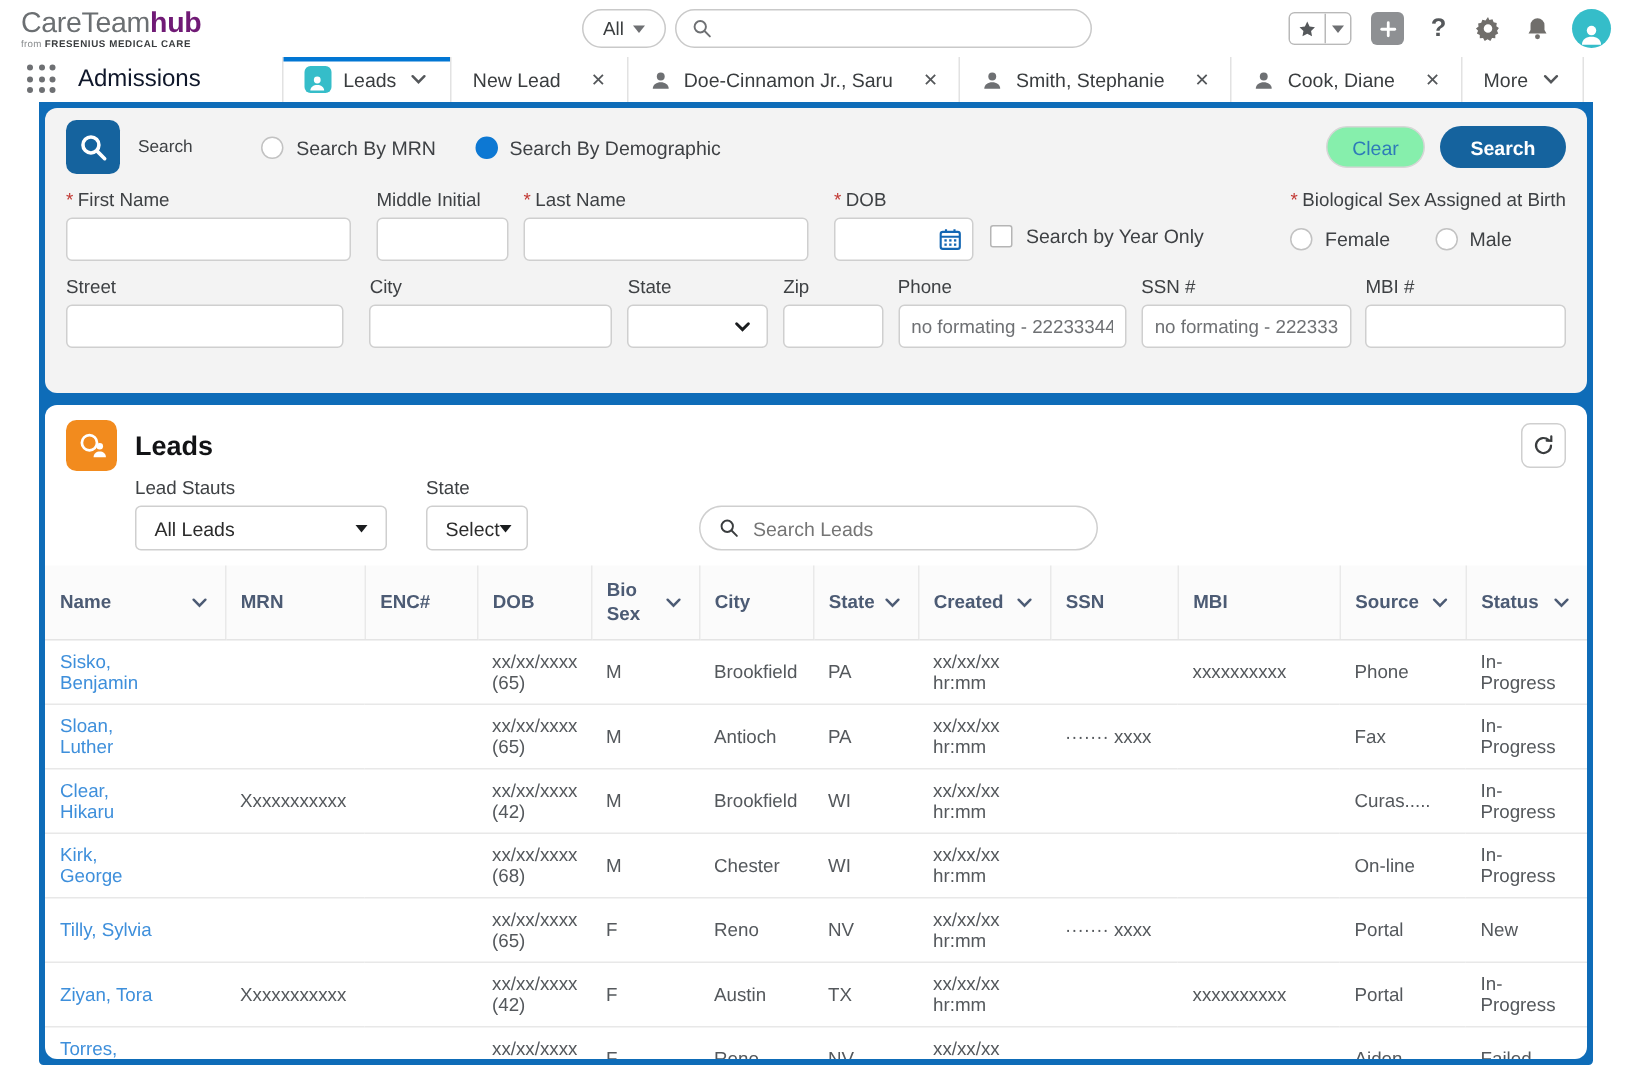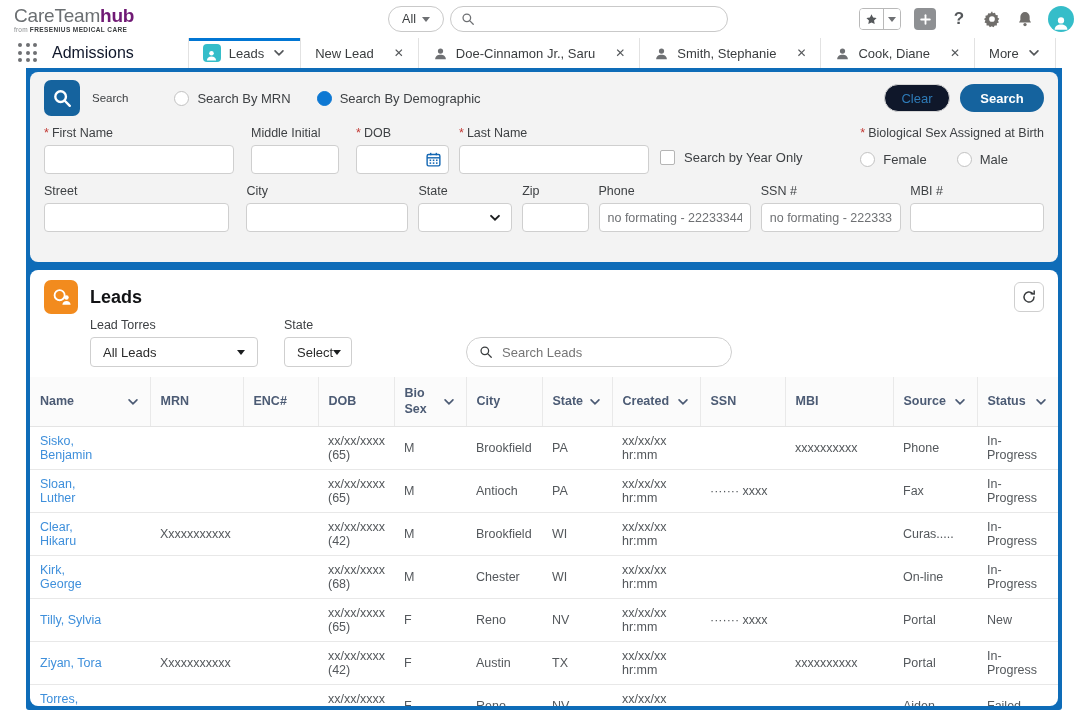--- a/index.html
+++ b/index.html
@@ -60,21 +60,21 @@
   .sp-icon { width:36px; height:36px; border-radius:7px; background:#15639e; color:#fff; display:flex; align-items:center; justify-content:center; flex:none; }
   .sp-icon svg { width:22px; height:22px; }
   .sp-titles { margin-left:12px; }
   .sp-eyebrow { font-size:11.5px; color:#3e4144; }
   .sp-title { font-size:18px; font-weight:700; color:#121315; margin-top:1px; }
   .sp-radios { display:flex; align-items:center; gap:26px; margin-left:46px; font-size:13px; color:#3e4144; }
   .radio-item { display:flex; align-items:center; gap:8px; cursor:pointer; }
   .radio { width:15px; height:15px; border-radius:50%; background:#fff; border:1px solid #c2c2c2; flex:none; }
   .radio.checked { background:#0d78d3; border-color:#0d78d3; }
   .sp-buttons { margin-left:auto; display:flex; gap:10px; }
-  .btn-clear { min-width:66px; height:28px; border:1px solid #d6d6d6; border-radius:14px; background:#0f172a; color:#2e7bb8; font-size:13px; display:flex; align-items:center; justify-content:center; padding:0 16px; cursor:pointer; font-family:inherit; }
+  .btn-clear { min-width:66px; height:28px; border:1px solid #d6d6d6; border-radius:14px; background:#86efac; color:#2e7bb8; font-size:13px; display:flex; align-items:center; justify-content:center; padding:0 16px; cursor:pointer; font-family:inherit; }
   .btn-search { min-width:84px; height:28px; border:none; border-radius:14px; background:#15639e; color:#fff; font-size:13px; font-weight:700; display:flex; align-items:center; justify-content:center; padding:0 16px; cursor:pointer; font-family:inherit; }
 
   .sp-form-row { display:flex; align-items:flex-start; margin-top:10px; }
   .field { display:flex; flex-direction:column; }
   .field-label { font-size:12.5px; color:#3e4144; margin-bottom:5px; white-space:nowrap; }
   .req { color:#c23934; margin-right:3px; }
   .tinput { height:29px; border:1px solid #cfcfcf; border-radius:4px; background:#fff; font-size:12.5px; color:#2b2b2b; padding:0 8px; outline:none; font-family:inherit; width:100%; }
   .tinput::placeholder { color:#6e7073; }
   .input-wrap { position:relative; }
   .cal-icon { position:absolute; right:7px; top:6px; width:17px; height:17px; color:#1467b3; cursor:pointer; }
@@ -285,20 +285,24 @@
       </div>
     </div>
 
     <div class="sp-form-row">
       <div class="field w-first">
         <div class="field-label"><span class="req">*</span><span>First Name</span></div>
         <input class="tinput" style="">
       </div>
       <div class="field w-mi">
         <div class="field-label"><span>Middle Initial</span></div>
+        <input class="tinput" style="">
+      </div>
+      <div class="field w-last">
+        <div class="field-label"><span class="req">*</span><span>Last Name</span></div>
         <input class="tinput" style="">
       </div>
       <div class="field w-dob">
         <div class="field-label"><span class="req">*</span><span>DOB</span></div>
         <div class="input-wrap">
           <input class="tinput" style="">
           <span class="cal-icon">
             <svg viewBox="0 0 24 24" fill="currentColor">
                 <rect x="3" y="5" width="18" height="16" rx="2" fill="none" stroke="currentColor" stroke-width="2"></rect>
                 <line x1="3" y1="9.6" x2="21" y2="9.6" stroke="currentColor" stroke-width="2"></line>
@@ -307,24 +311,20 @@
                 <rect x="6.5" y="12" width="2.2" height="2.2"></rect>
                 <rect x="11" y="12" width="2.2" height="2.2"></rect>
                 <rect x="15.5" y="12" width="2.2" height="2.2"></rect>
                 <rect x="6.5" y="16" width="2.2" height="2.2"></rect>
                 <rect x="11" y="16" width="2.2" height="2.2"></rect>
                 <rect x="15.5" y="16" width="2.2" height="2.2"></rect>
               </svg>
           </span>
         </div>
       </div>
-      <div class="field w-last">
-        <div class="field-label"><span class="req">*</span><span>Last Name</span></div>
-        <input class="tinput" style="">
-      </div>
       <div class="chk-group">
         <span class="checkbox"></span>
         <span>Search by Year Only</span>
       </div>
       <div class="field sex-group">
         <div class="field-label"><span class="req">*</span><span>Biological Sex Assigned at Birth</span></div>
         <div class="sex-radios">
           <div class="radio-item">
             <span class="radio"></span>
             <span>Female</span>
@@ -386,21 +386,21 @@
     </div>
     <button class="refresh-btn">
       <svg viewBox="0 0 24 24" fill="none" stroke="currentColor" stroke-width="2.2" stroke-linecap="round">
           <path d="M19.5 12a7.5 7.5 0 1 1-2.3-5.4"></path>
           <polyline points="19.8 2.8 19.8 7.4 15.2 7.2" fill="none"></polyline>
         </svg>
     </button>
 
     <div class="lp-filters">
       <div class="field">
-        <div class="lp-filter-label">Lead Torres</div>
+        <div class="lp-filter-label">Lead Stauts</div>
         <div class="combo combo-status">
           <span>All Leads</span>
           <span class="tri-down" style="border-top-color:#1b1d1f;"></span>
         </div>
       </div>
       <div class="field lp-f2">
         <div class="lp-filter-label">State</div>
         <div class="combo combo-state">
           <span>Select</span>
           <span class="tri-down" style="border-top-color:#1b1d1f;"></span>

